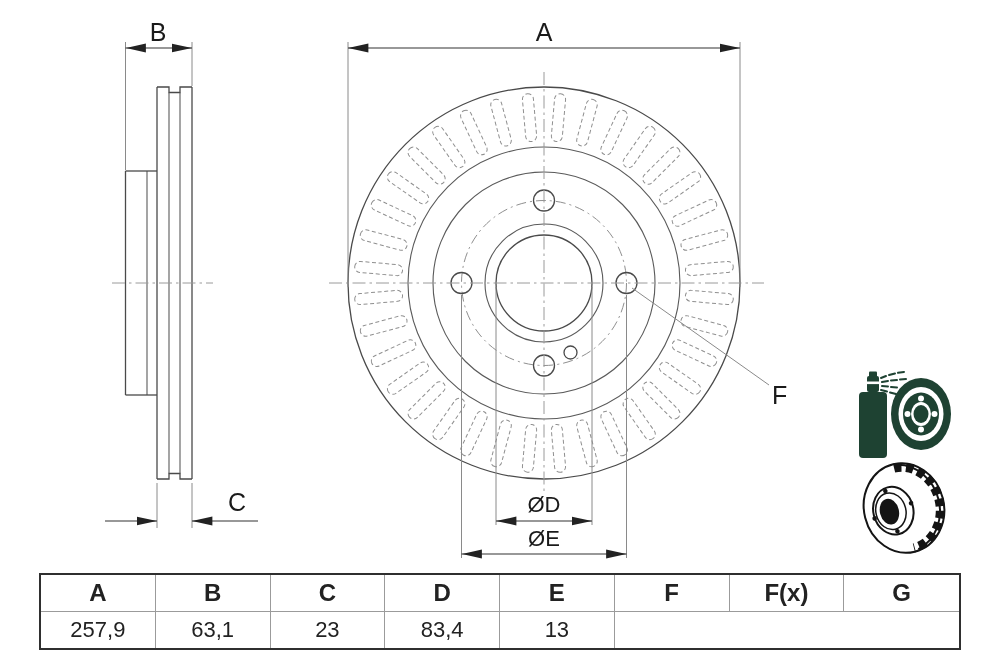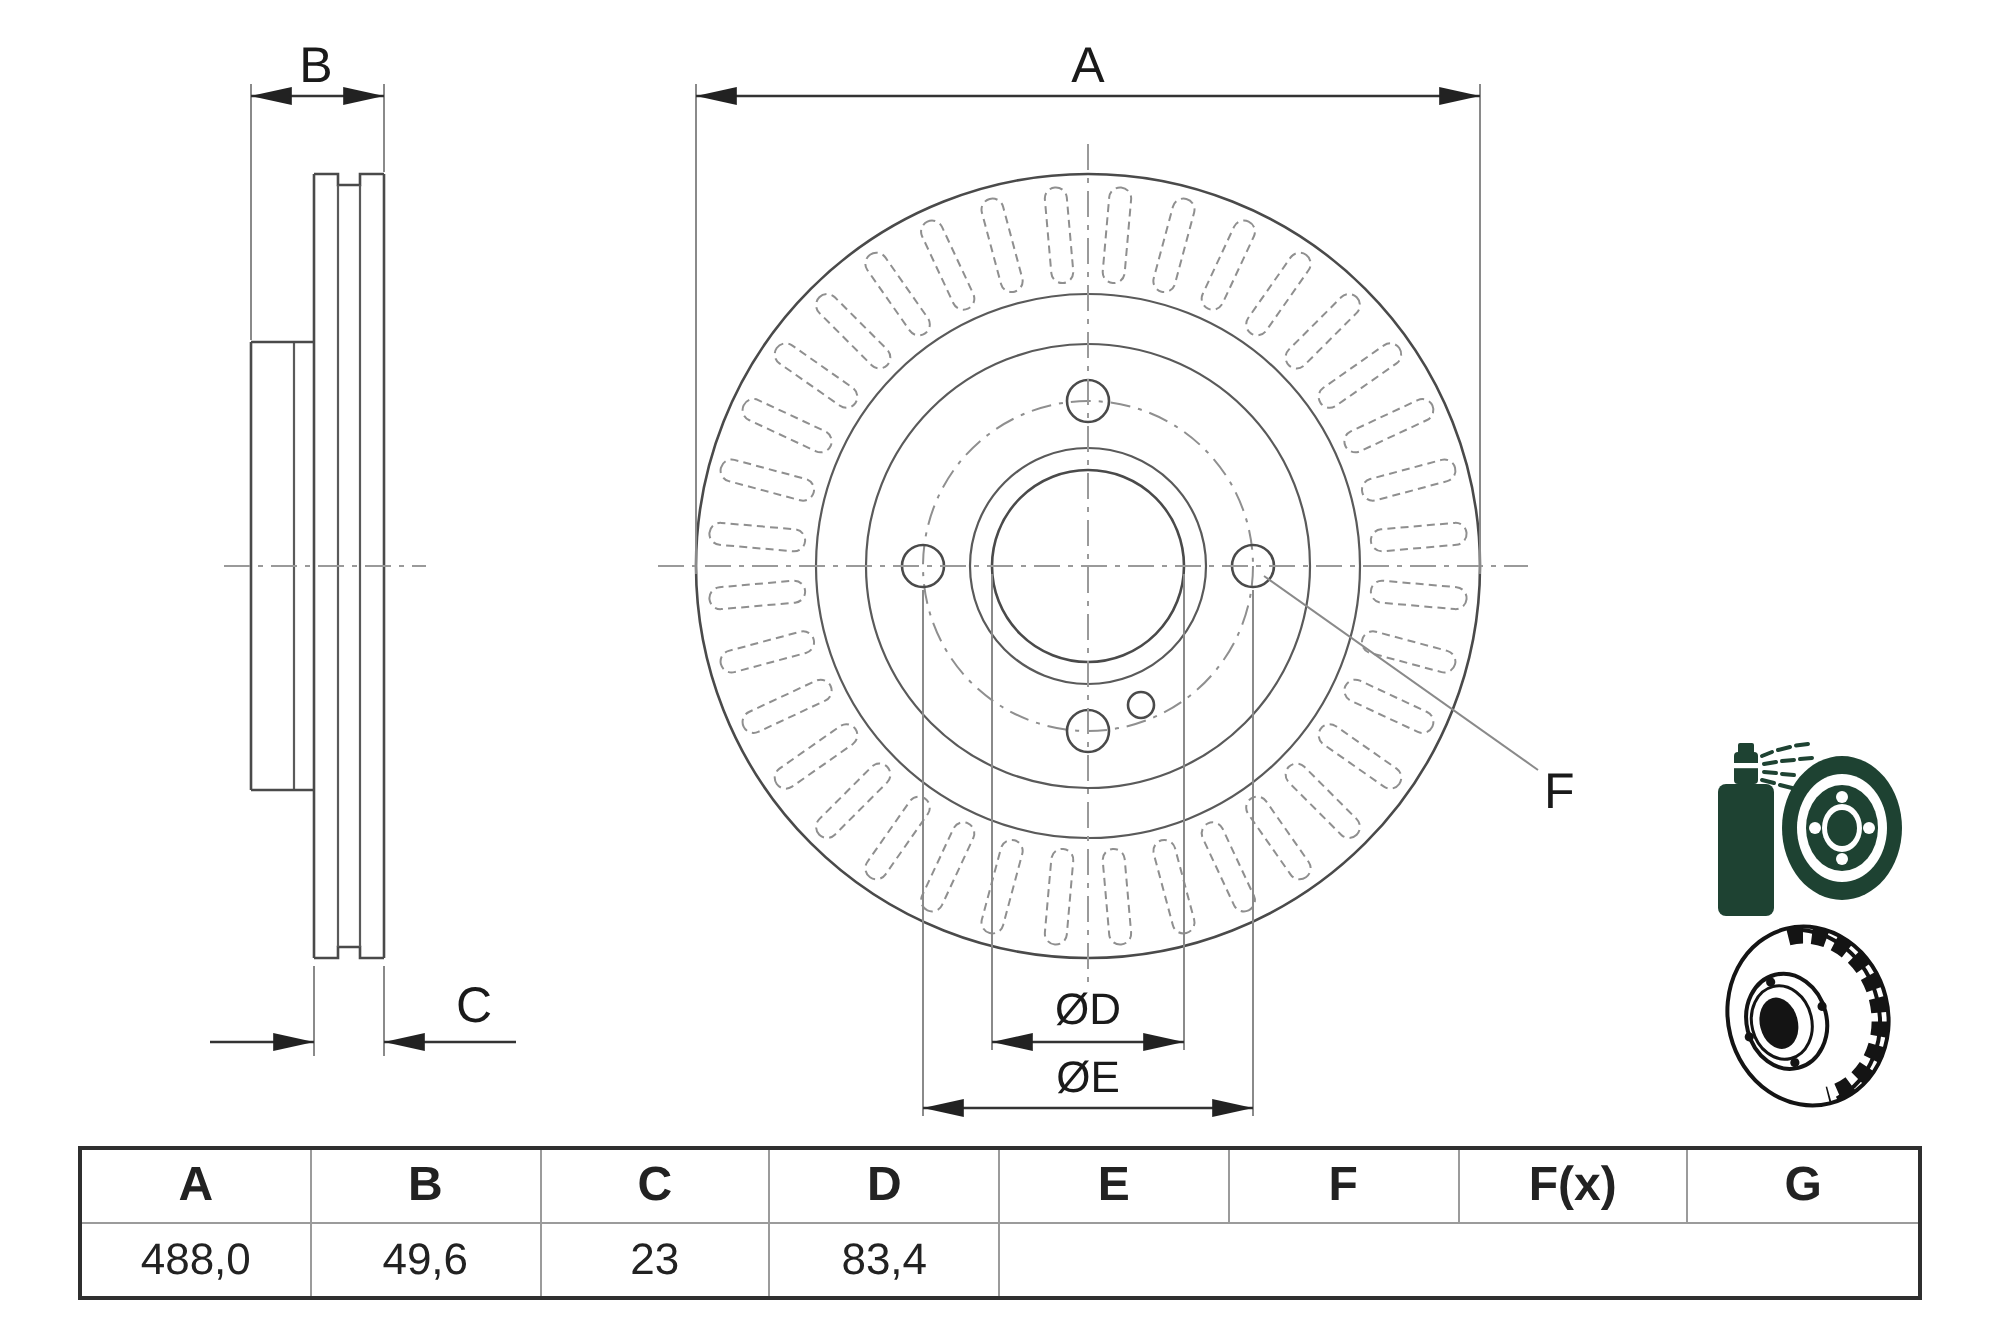--- a/index.html
+++ b/index.html
@@ -211,21 +211,22 @@
     <div class="t-cell">A</div>
     <div class="t-cell">B</div>
     <div class="t-cell">C</div>
     <div class="t-cell">D</div>
     <div class="t-cell">E</div>
     <div class="t-cell">F</div>
     <div class="t-cell">F(x)</div>
     <div class="t-cell">G</div>
   </div>
   <div class="t-row vals">
-    <div class="t-cell">488,0</div>
-    <div class="t-cell">49,6</div>
+    <div class="t-cell">257,9</div>
+    <div class="t-cell">63,1</div>
     <div class="t-cell">23</div>
     <div class="t-cell">83,4</div>
+    <div class="t-cell">13</div>
     <div class="t-cell"></div>
   </div>
 </div>
 
 </div>
 
 </body></html>

